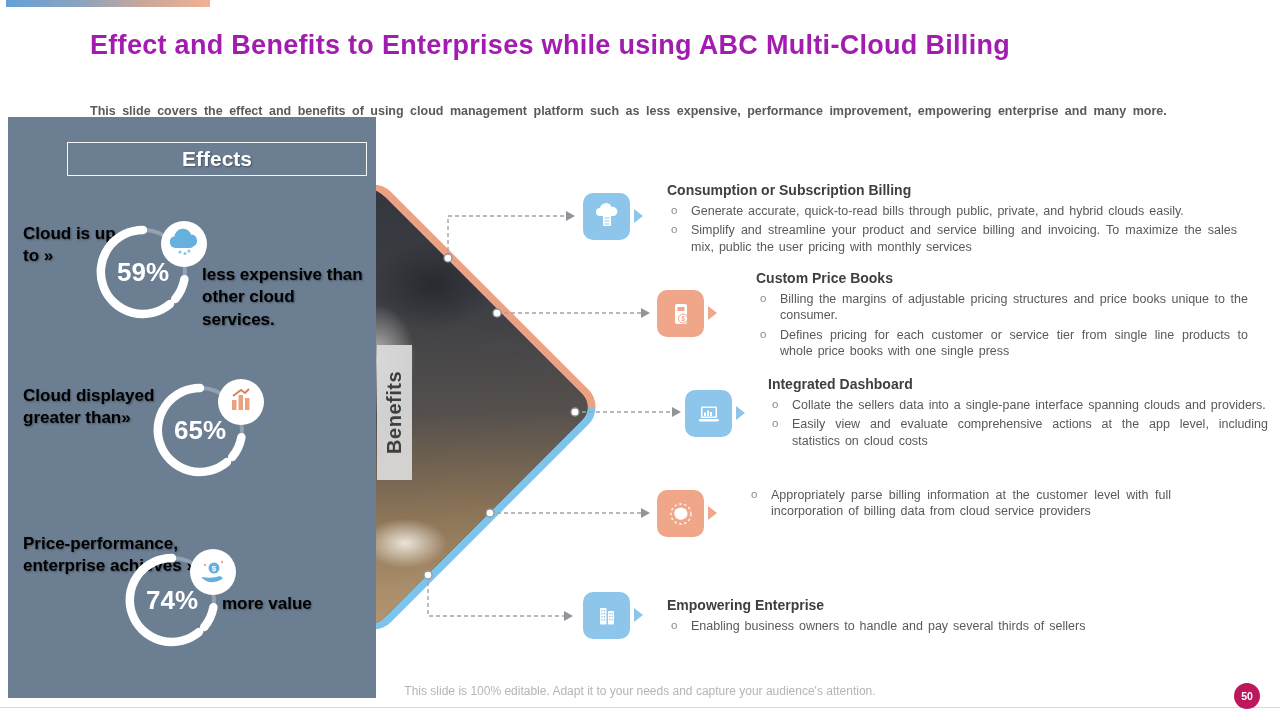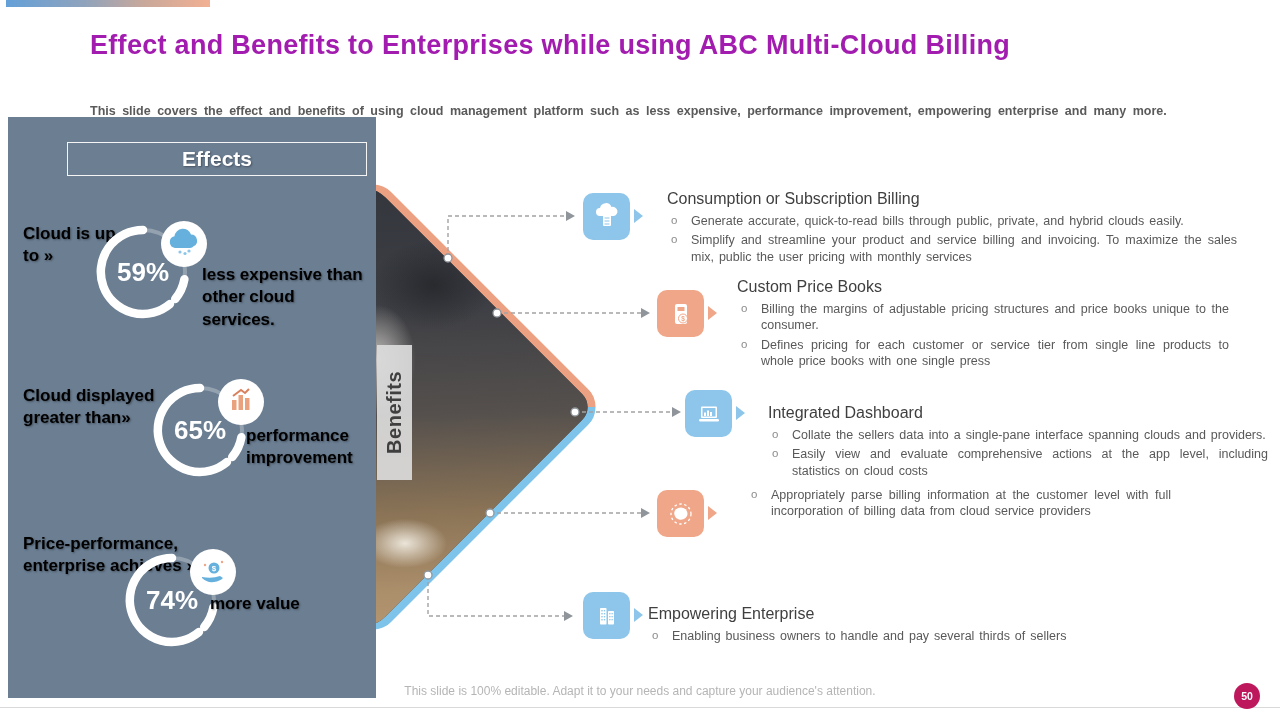--- a/index.html
+++ b/index.html
@@ -60,21 +60,21 @@
   
   .tile{position:absolute;width:47px;height:47px;border-radius:10px;z-index:6;
     display:flex;align-items:center;justify-content:center;}
   .tile.blue{background:#8dc6ea;}
   .tile.orange{background:#f0a688;}
   .tile-arrow{position:absolute;width:0;height:0;z-index:6;
     border-top:7px solid transparent;border-bottom:7px solid transparent;}
   .tile-arrow.blue{border-left:9px solid #8dc6ea;}
   .tile-arrow.orange{border-left:9px solid #f0a688;}
   .benefit-text{position:absolute;z-index:6;}
-  .benefit-text h3{margin:8px 0 5px 0;font-size:16px;font-weight:400;color:#3f3f3f;}
+  .benefit-text h3{margin:0 0 5px 0;font-size:14px;font-weight:700;color:#3f3f3f;}
   .benefit-text ul{margin:0;padding:0;list-style:none;}
   .benefit-text li{display:flex;font-size:12.5px;color:#595959;line-height:1.3;
     margin-bottom:3px;text-align:justify;word-spacing:1.5px;}
   .marker{flex:0 0 20px;color:#8c8c8c;font-size:11.5px;padding-left:4px;}
 
   
   .footer-line{position:absolute;left:0;top:707px;width:1280px;height:1px;background:#d9d9d9;}
   .footer-text{position:absolute;left:140px;top:684px;width:1000px;text-align:center;
     font-size:12px;color:#b5b5b5;z-index:3;}
   .page-badge{position:absolute;left:1234px;top:683px;width:26px;height:26px;border-radius:50%;
@@ -122,38 +122,37 @@
       <path class="ring-prog" d="M96.4 75.3 A42 42 0 0 1 87.2 95"></path>
       <circle cx="96" cy="40" r="23" fill="#ffffff"></circle>
       <g>
         <rect x="87" y="38" width="4.5" height="10" fill="#e9a27d"></rect>
         <rect x="93.5" y="33" width="4.5" height="15" fill="#e9a27d"></rect>
         <rect x="100" y="36" width="4.5" height="12" fill="#e9a27d"></rect>
         <path d="M88 34 L96 28 L100 31 L104 27" stroke="#d9805c" stroke-width="2" fill="none"></path>
       </g>
       <text class="ring-pct" x="55" y="77" text-anchor="middle">65%</text>
     </svg>
-    <div class="stat-text" style="left:238px;top:308px;width:140px;">performance improvement</div>
 
     <div class="stat-text" style="left:15px;top:416px;width:180px;">Price-performance, enterprise achieves »</div>
     <svg class="ring-svg" style="left:109px;top:415px;" width="140" height="130" viewBox="0 0 140 130">
       <circle class="ring-track" cx="55" cy="68" r="42"></circle>
       <path class="ring-prog" d="M55 26 A42 42 0 1 0 82 100"></path>
       <path class="ring-prog" d="M96.4 75.3 A42 42 0 0 1 87.2 95"></path>
       <circle cx="96" cy="40" r="23" fill="#ffffff"></circle>
       <g>
         <circle cx="97" cy="36" r="5.5" fill="#66b0dd"></circle>
         <text x="97" y="39" text-anchor="middle" font-size="8" font-weight="bold" fill="#ffffff">$</text>
         <path d="M85 46 q5 5 12 4 q6 -1 9 -4 l-3 -2 q-8 3 -18 1 z" fill="#66b0dd"></path>
         <circle cx="88" cy="33" r="1.2" fill="#f0a688"></circle>
         <circle cx="105" cy="30" r="1.2" fill="#f0a688"></circle>
       </g>
       <text class="ring-pct" x="55" y="77" text-anchor="middle">74%</text>
     </svg>
-    <div class="stat-text" style="left:202px;top:476px;width:130px;">more value</div>
+    <div class="stat-text" style="left:214px;top:476px;width:130px;">more value</div>
   </div>
 
   <div class="benefits-tag">
     <span>Benefits</span>
   </div>
 
   <svg class="connectors" width="1280" height="720" viewBox="0 0 1280 720">
     <path class="dash" d="M448 258 L448 216 L566 216"></path>
     <path class="dash" d="M497 313 L641 313"></path>
     <path class="dash" d="M575 412 L672 412"></path>
@@ -197,21 +196,21 @@
 
   <div class="tile orange" style="left:657px;top:290px;">
     <svg width="28" height="28" viewBox="0 0 28 28">
       <rect x="8" y="4" width="12" height="20" rx="2" fill="#fff"></rect>
       <rect x="10.5" y="7" width="7" height="4" fill="#f0a688"></rect>
       <circle cx="16" cy="18.5" r="4.5" fill="#fff" stroke="#f0a688" stroke-width="1"></circle>
       <text x="16" y="21" text-anchor="middle" font-size="6.5" font-weight="bold" fill="#f0a688">$</text>
     </svg>
   </div>
   <div class="tile-arrow orange" style="left:708px;top:306px;"></div>
-  <div class="benefit-text" style="left:737px;top:270px;width:492px;">
+  <div class="benefit-text" style="left:756px;top:270px;width:492px;">
     <h3>Custom Price Books</h3>
     <ul>
       <li>
           <span class="marker">o</span>
           <span>Billing the margins of adjustable pricing structures and price books unique to the consumer.</span>
         </li>
       <li>
           <span class="marker">o</span>
           <span>Defines pricing for each customer or service tier from single line products to whole price books with one single press</span>
         </li>
@@ -222,21 +221,21 @@
     <svg width="28" height="28" viewBox="0 0 28 28">
       <rect x="6" y="6.5" width="16" height="11.5" rx="1" fill="#fff"></rect>
       <rect x="7.5" y="8" width="13" height="8.5" fill="#8dc6ea"></rect>
       <rect x="9" y="12.5" width="2" height="3.5" fill="#fff"></rect>
       <rect x="12" y="10.5" width="2" height="5.5" fill="#fff"></rect>
       <rect x="15" y="12" width="2" height="4" fill="#fff"></rect>
       <rect x="4" y="19" width="20" height="2.5" rx="1.2" fill="#fff"></rect>
     </svg>
   </div>
   <div class="tile-arrow blue" style="left:736px;top:406px;"></div>
-  <div class="benefit-text" style="left:768px;top:396px;width:500px;">
+  <div class="benefit-text" style="left:768px;top:376px;width:500px;">
     <h3>Integrated Dashboard</h3>
     <ul>
       <li>
           <span class="marker">o</span>
           <span>Collate the sellers data into a single-pane interface spanning clouds and providers.</span>
         </li>
       <li>
           <span class="marker">o</span>
           <span>Easily view and evaluate comprehensive actions at the app level, including statistics on cloud costs</span>
         </li>
@@ -275,21 +274,21 @@
         <rect x="16.2" y="11" width="1.3" height="1.3"></rect>
           <rect x="18.5" y="11" width="1.3" height="1.3"></rect>
         <rect x="16.2" y="14" width="1.3" height="1.3"></rect>
           <rect x="18.5" y="14" width="1.3" height="1.3"></rect>
         <rect x="16.2" y="17" width="1.3" height="1.3"></rect>
           <rect x="18.5" y="17" width="1.3" height="1.3"></rect>
       </g>
     </svg>
   </div>
   <div class="tile-arrow blue" style="left:634px;top:608px;"></div>
-  <div class="benefit-text" style="left:648px;top:597px;width:560px;">
+  <div class="benefit-text" style="left:667px;top:597px;width:560px;">
     <h3>Empowering Enterprise</h3>
     <ul>
       <li>
           <span class="marker">o</span>
           <span>Enabling business owners to handle and pay several thirds of sellers</span>
         </li>
     </ul>
   </div>
 
   <div class="footer-text">This slide is 100% editable. Adapt it to your needs and capture your audience's attention.</div>

